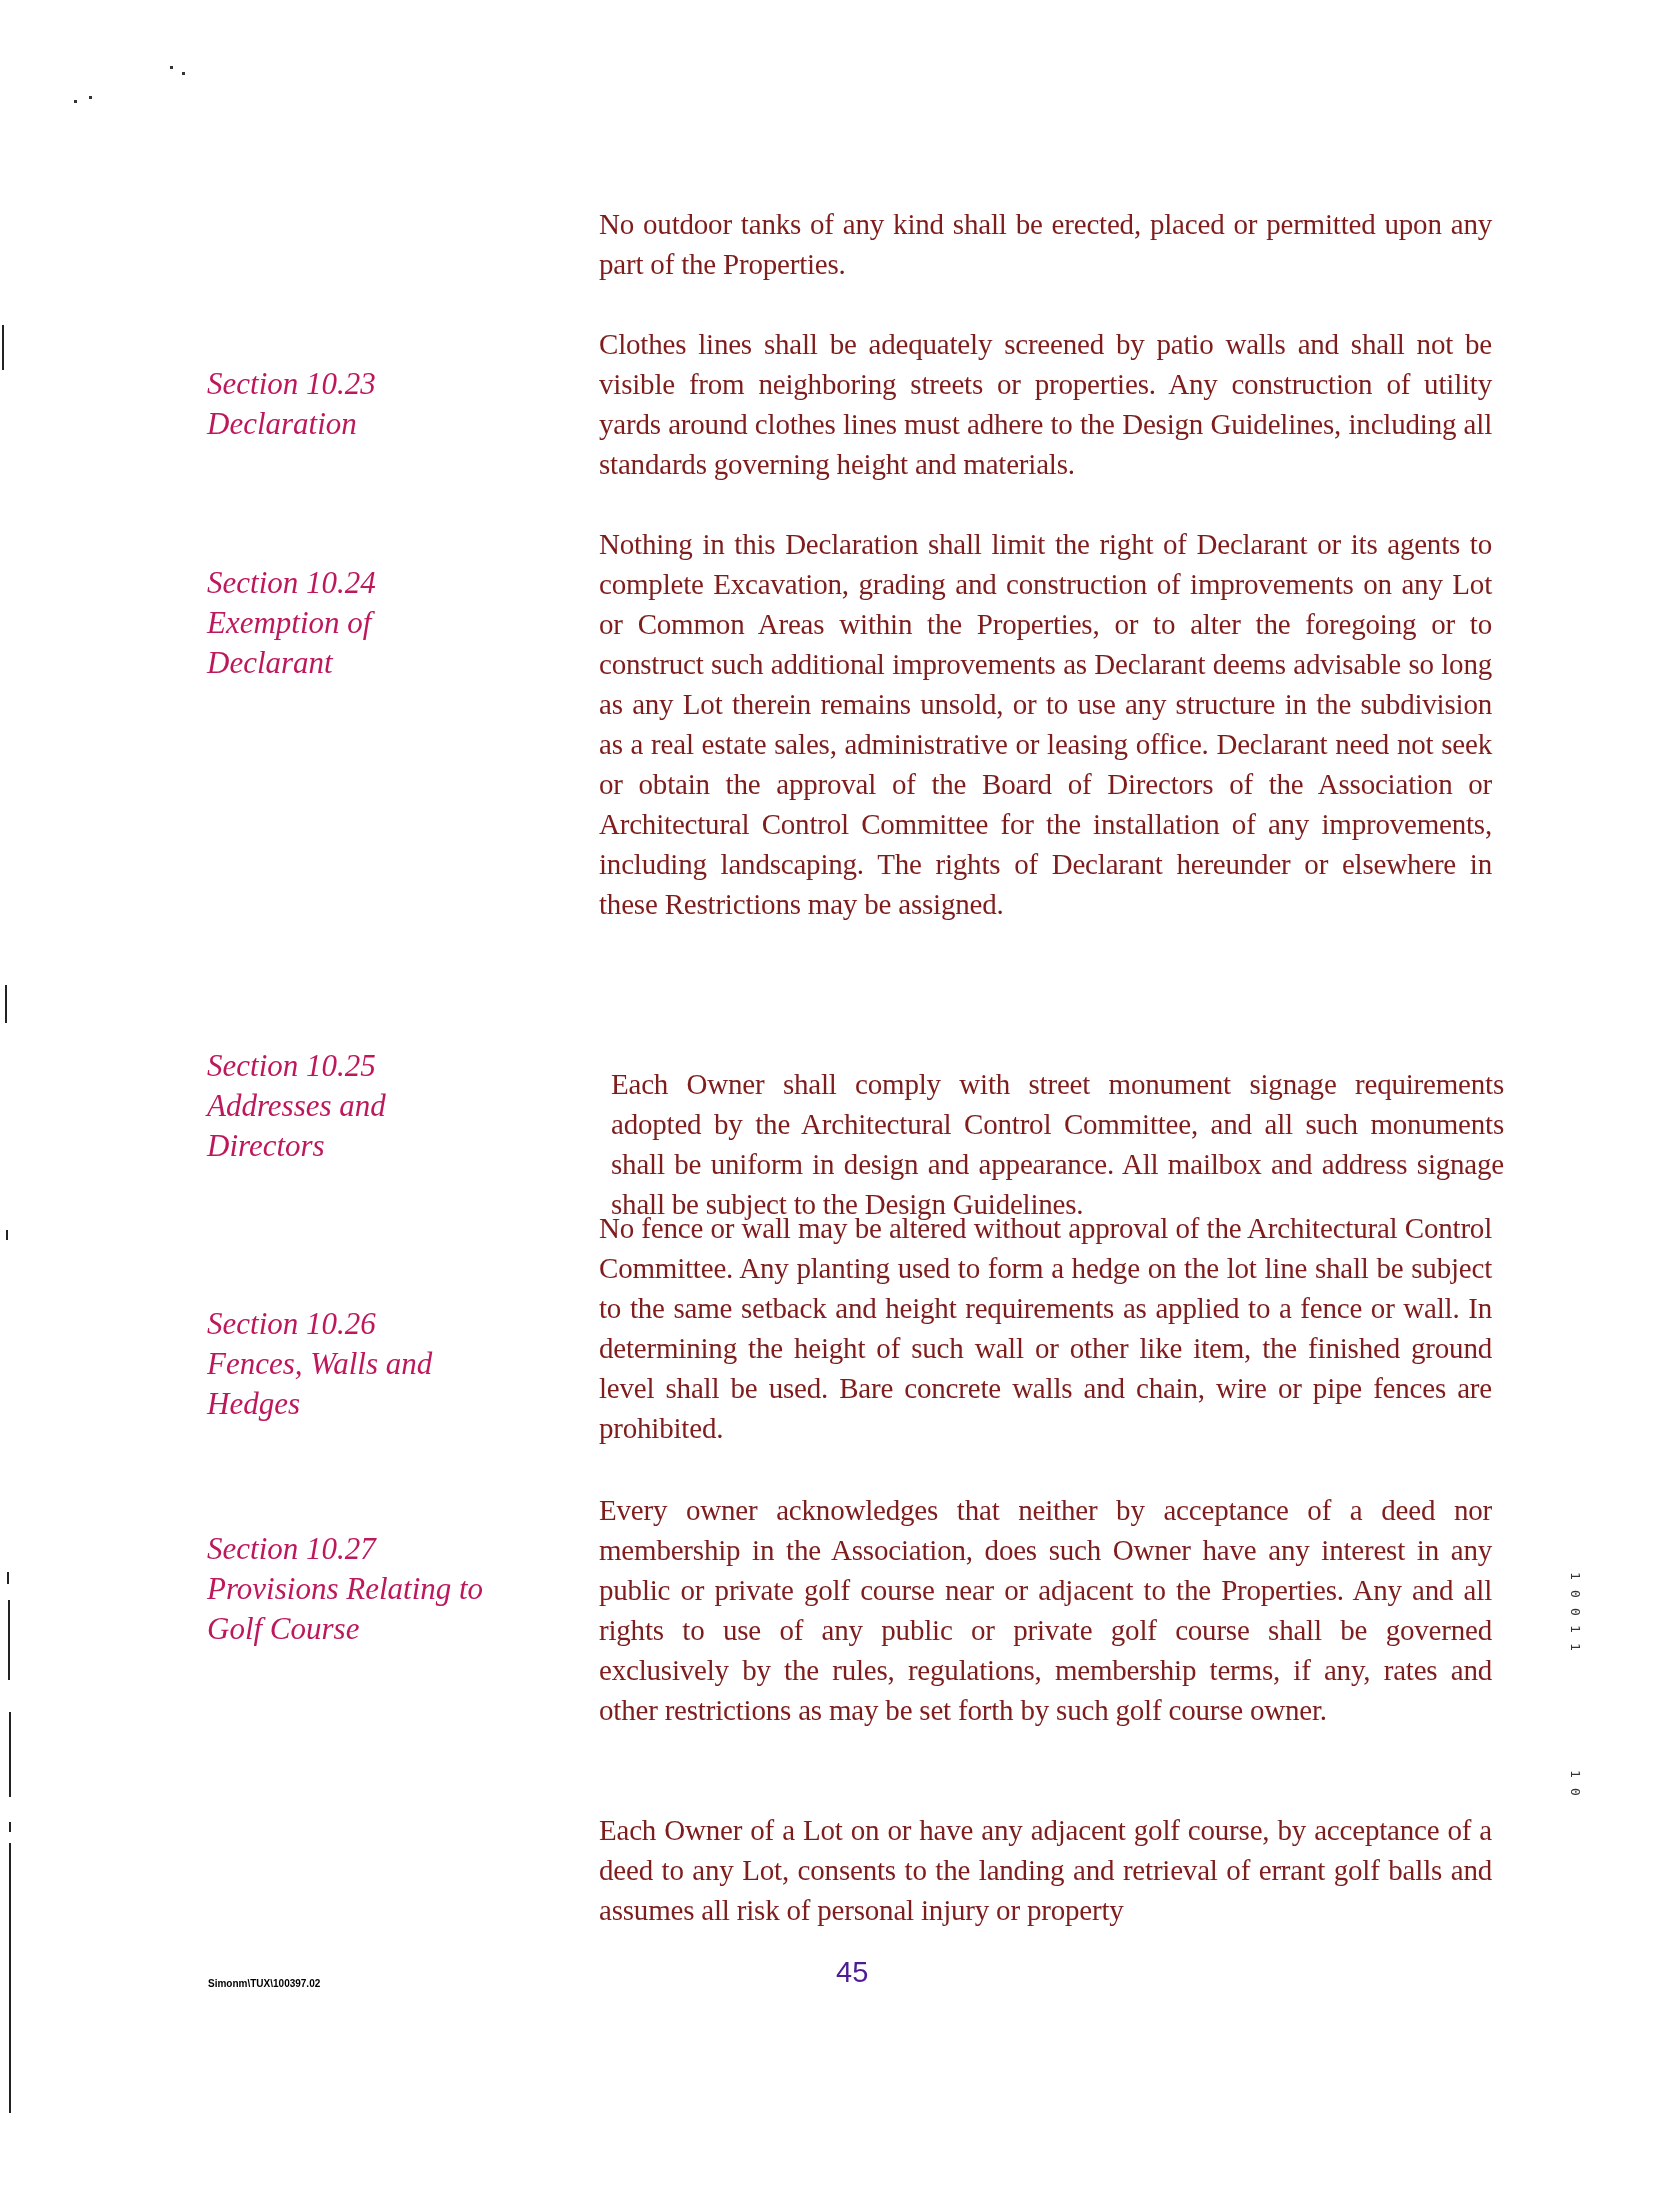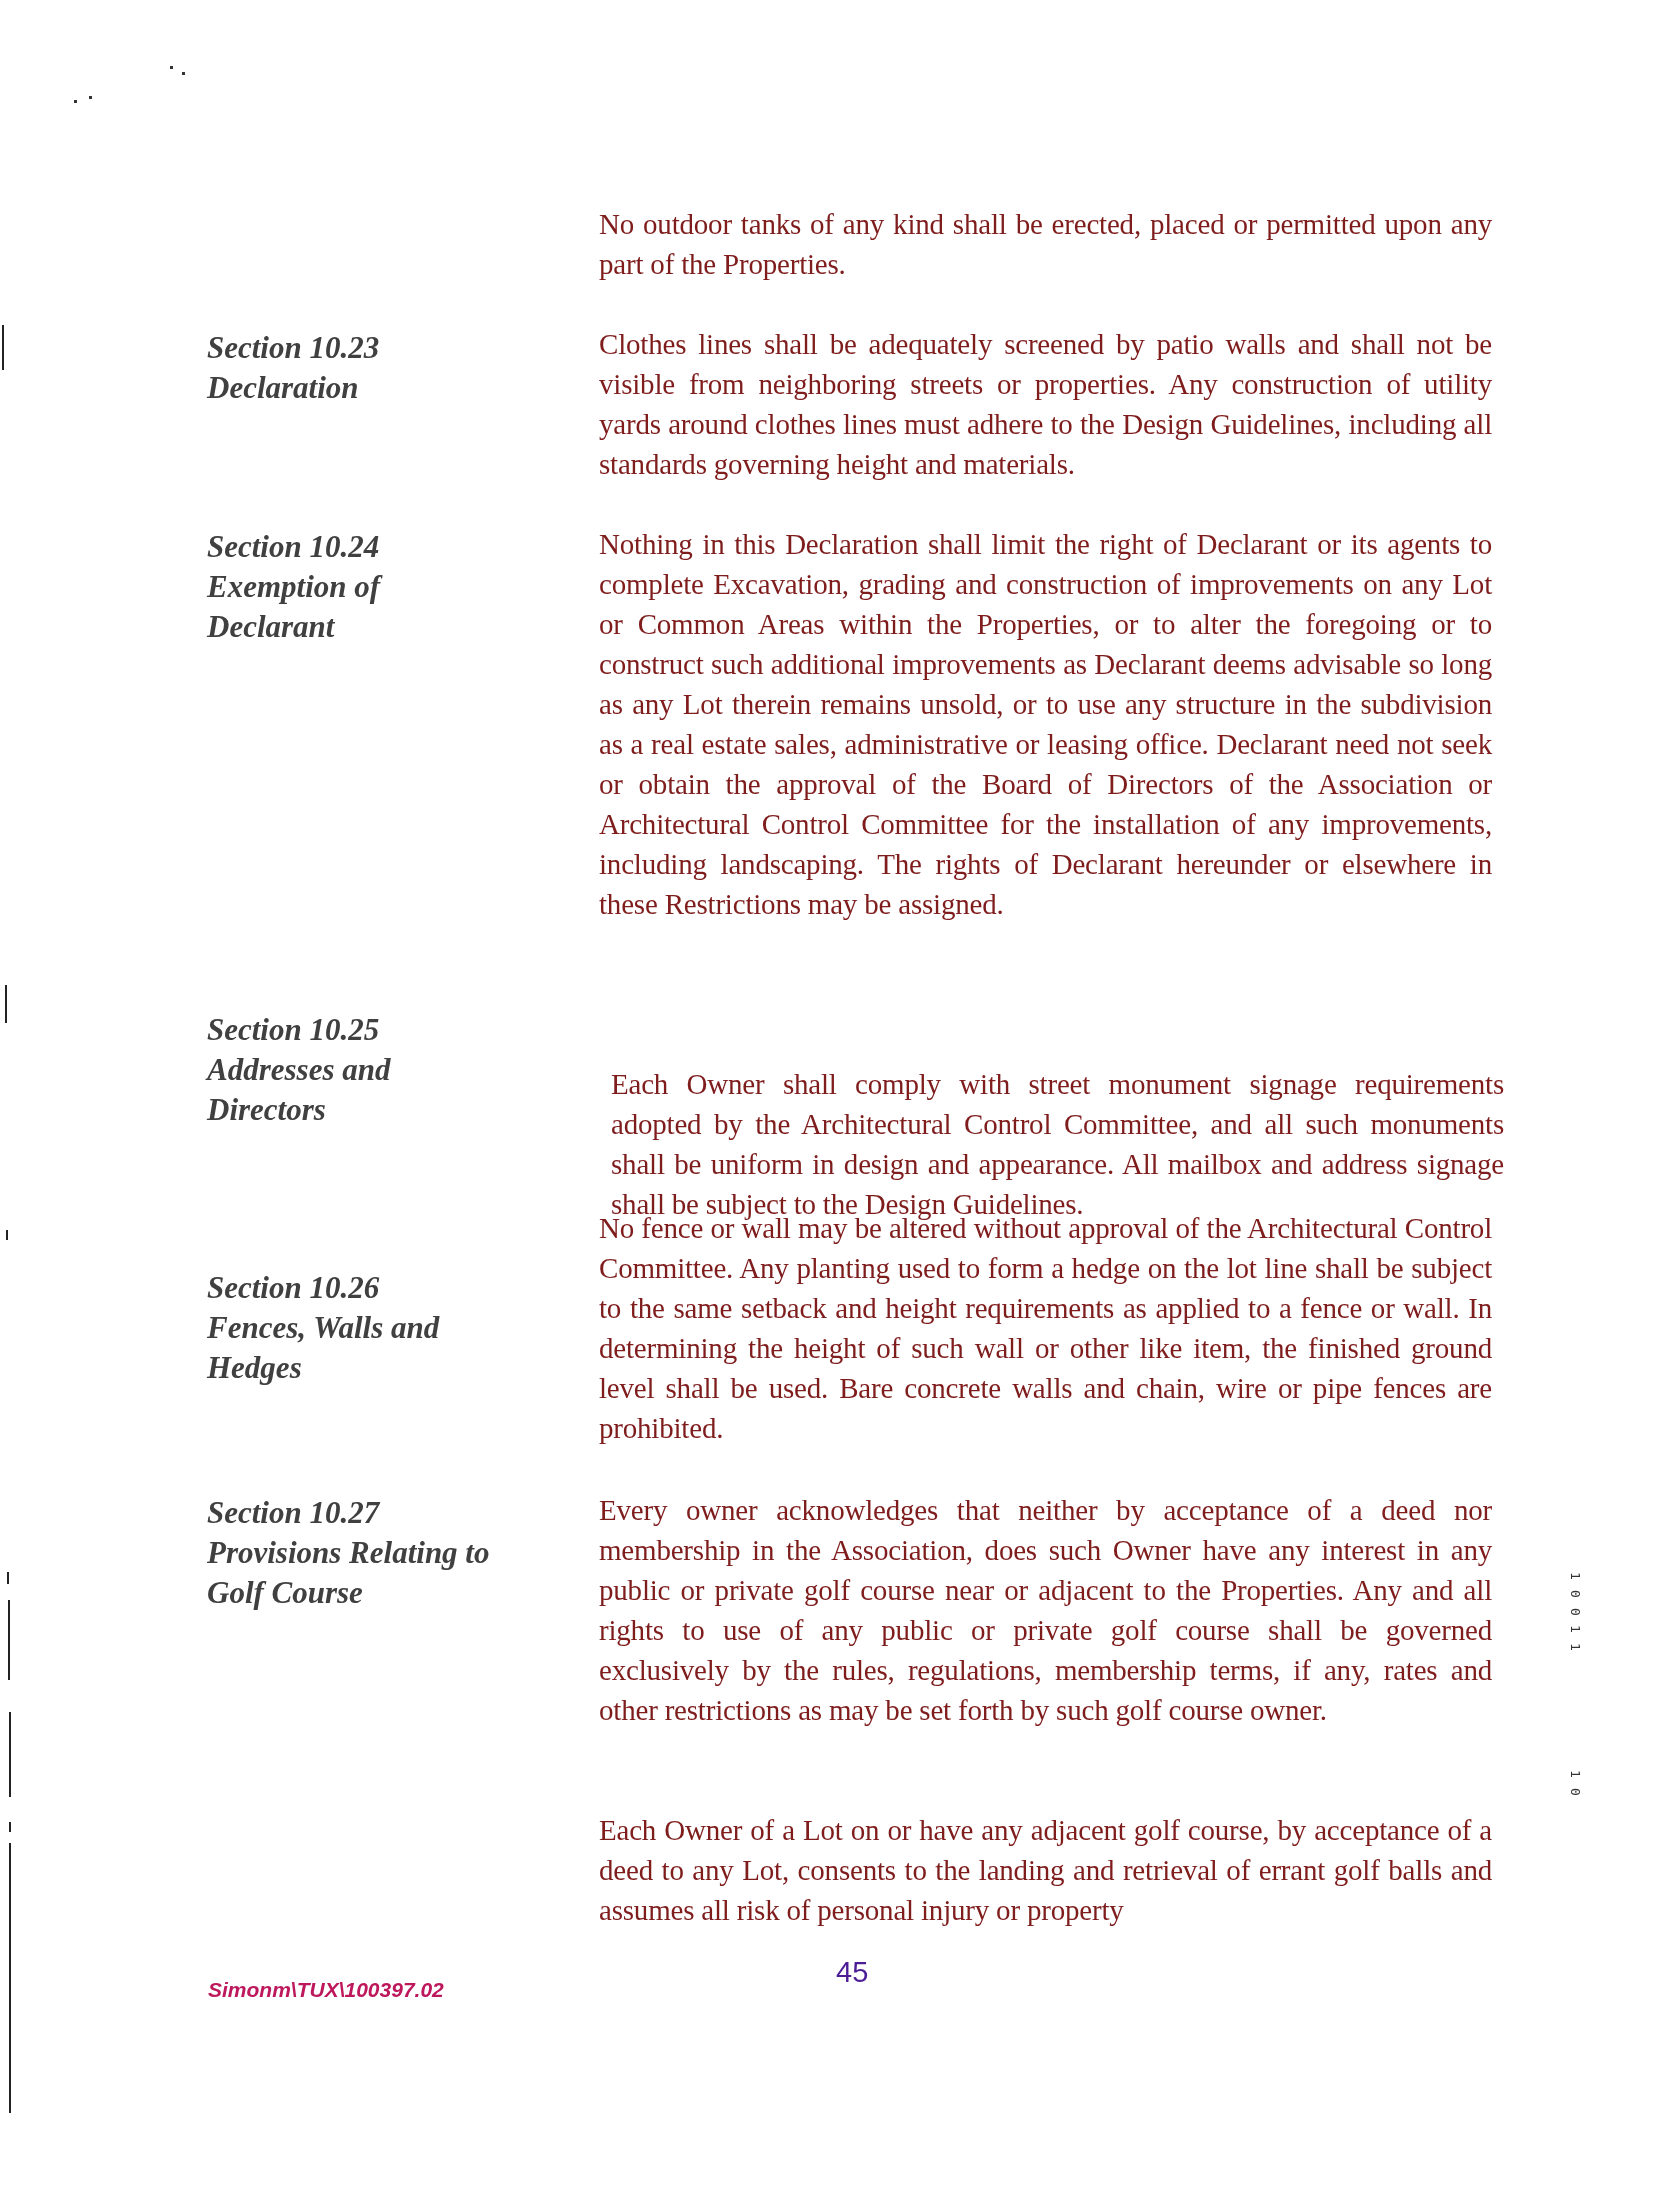--- a/index.html
+++ b/index.html
@@ -2,33 +2,33 @@
 <html><head>
 <meta charset="utf-8">
 <style>
   html, body { margin: 0; padding: 0; background: #ffffff; }
   body {
     width: 1674px; height: 2212px; position: relative; overflow: hidden;
     font-family: "Liberation Serif", "DejaVu Serif", serif; color: #111;
   }
   .heading {
     position: absolute; left: 207px; width: 340px;
-    font-family: "Liberation Serif", serif; font-style: italic; font-weight: bold;
-    font-size: 31px; line-height: 40px; color: #404040;
+    font-family: "Liberation Serif", serif; font-style: italic; font-weight: normal;
+    font-size: 31px; line-height: 40px; color: #be185d; margin-top: 36px;
   }
   .heading span { display: block; }
   .para {
     position: absolute; left: 599px; width: 893px;
     font-size: 29px; line-height: 40px; text-align: justify; color: #7f1d1d;
     letter-spacing: -0.2px;
   }
   .footer-id {
     position: absolute; left: 208px; top: 1978px;
-    font-family: "Liberation Sans", sans-serif; font-style: italic; font-weight: bold;
-    font-size: 21px; color: #be185d;
+    font-family: "Liberation Sans", sans-serif; font-weight: bold;
+    font-size: 10px; color: #000000;
   }
   .page-num {
     position: absolute; left: 836px; top: 1956px;
     font-family: "Liberation Sans", sans-serif; font-size: 29px; color: #4c1d95;
   }
   .margin-mark { position: absolute; width: 2px; background: #222; }
   .speck { position: absolute; width: 3px; height: 3px; background: #333; }
   .bates {
     position: absolute; left: 1568px; width: 14px;
     display: flex; flex-direction: column; align-items: center; gap: 10px;

